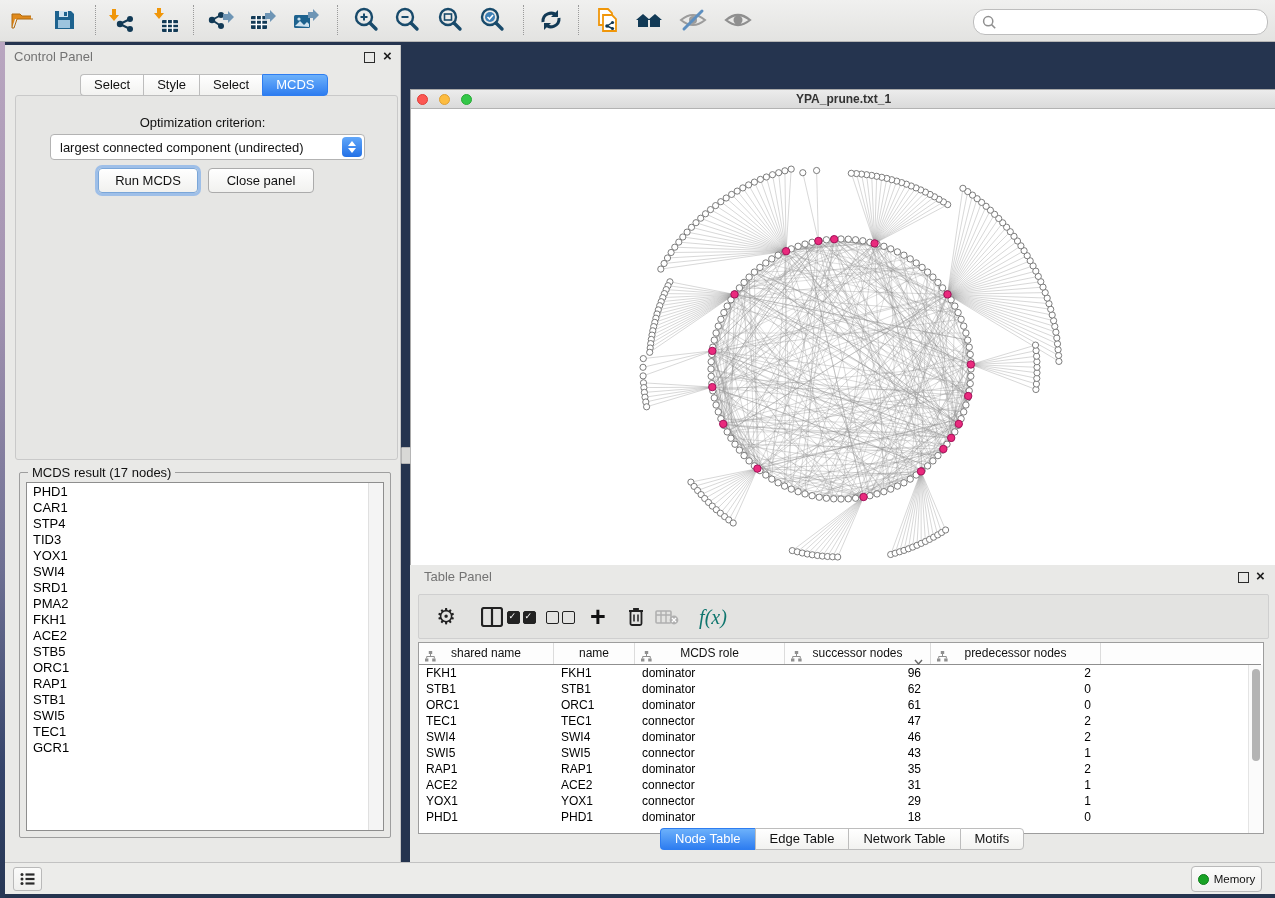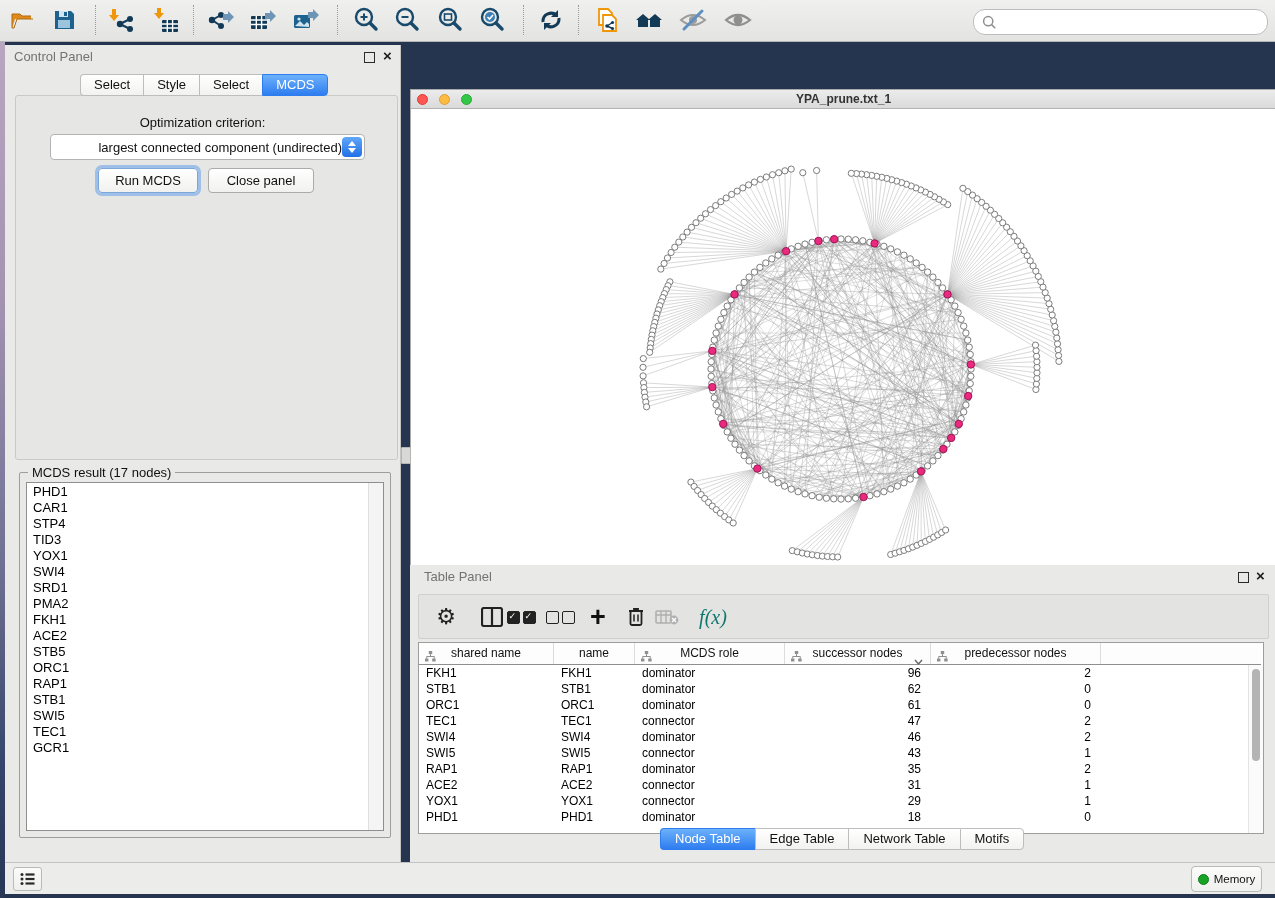--- a/index.html
+++ b/index.html
@@ -22,21 +22,21 @@
   .win-btn-x{position:absolute;top:1px;font-size:15px;font-weight:bold;color:#1c1c1c;line-height:20px;}
   .cp-body{position:absolute;left:10px;top:50px;width:381px;height:363px;background:#e6e6e4;border:1px solid #c9c9c9;border-radius:3px;}
   .cp-tabs{position:absolute;left:75px;top:29px;height:22px;display:flex;}
   .cptab{height:20px;line-height:20px;padding:0 13px;font-size:13px;background:linear-gradient(#ffffff,#f2f2f0);
     border:1px solid #bdbdbd;border-right:none;color:#111;}
   .cptab:first-child{border-radius:4px 0 0 4px;}
   .cptab:last-child{border-right:1px solid #bdbdbd;border-radius:0 4px 4px 0;}
   .cptab.sel{background:linear-gradient(#6cb1fb,#2e7df0);color:#fff;border-color:#2e7df0;}
   .opt-label{position:absolute;left:0;top:70px;width:395px;text-align:center;font-size:13px;color:#111;}
   .dropdown{position:absolute;left:45px;top:89px;width:313px;height:24px;background:#fff;border:1px solid #b3b3b3;border-radius:4px;display:flex;align-items:center;}
-  .dropdown .val{flex:1;font-size:13px;padding-left:9px;color:#111;white-space:nowrap;text-align:right;}
+  .dropdown .val{flex:1;font-size:13px;padding-left:9px;color:#111;white-space:nowrap;}
   .dd-spin{width:20px;height:20px;margin-right:2px;border-radius:4px;background:linear-gradient(#61a7f9,#2270e6);display:flex;flex-direction:column;align-items:center;justify-content:center;gap:2px;}
   .dd-spin .up{width:0;height:0;border-left:4px solid transparent;border-right:4px solid transparent;border-bottom:5px solid #fff;}
   .dd-spin .dn{width:0;height:0;border-left:4px solid transparent;border-right:4px solid transparent;border-top:5px solid #fff;}
   .btn{position:absolute;height:23px;background:linear-gradient(#ffffff,#f1f1ef);border:1px solid #ababab;border-radius:4px;font-size:13px;color:#111;display:flex;align-items:center;justify-content:center;font-family:"Liberation Sans",sans-serif;}
   .btn.focusring{box-shadow:0 0 0 3px rgba(110,165,235,.6);border-color:#7aa6d8;}
   .groupbox{position:absolute;left:14px;top:427px;width:370px;height:364px;border:1px solid #9e9e9e;border-radius:2px;}
   .gb-legend{position:absolute;left:8px;top:-8px;background:#e9e9e7;padding:0 4px;font-size:13px;color:#111;}
   .listbox{position:absolute;left:6px;top:9px;right:6px;bottom:6px;background:#fff;border:1px solid #8e8e8e;overflow:hidden;}
   .listbox .items{position:absolute;left:0;top:1px;right:14px;}
   .li-item{font-size:13px;line-height:16px;padding-left:6px;color:#000;}

